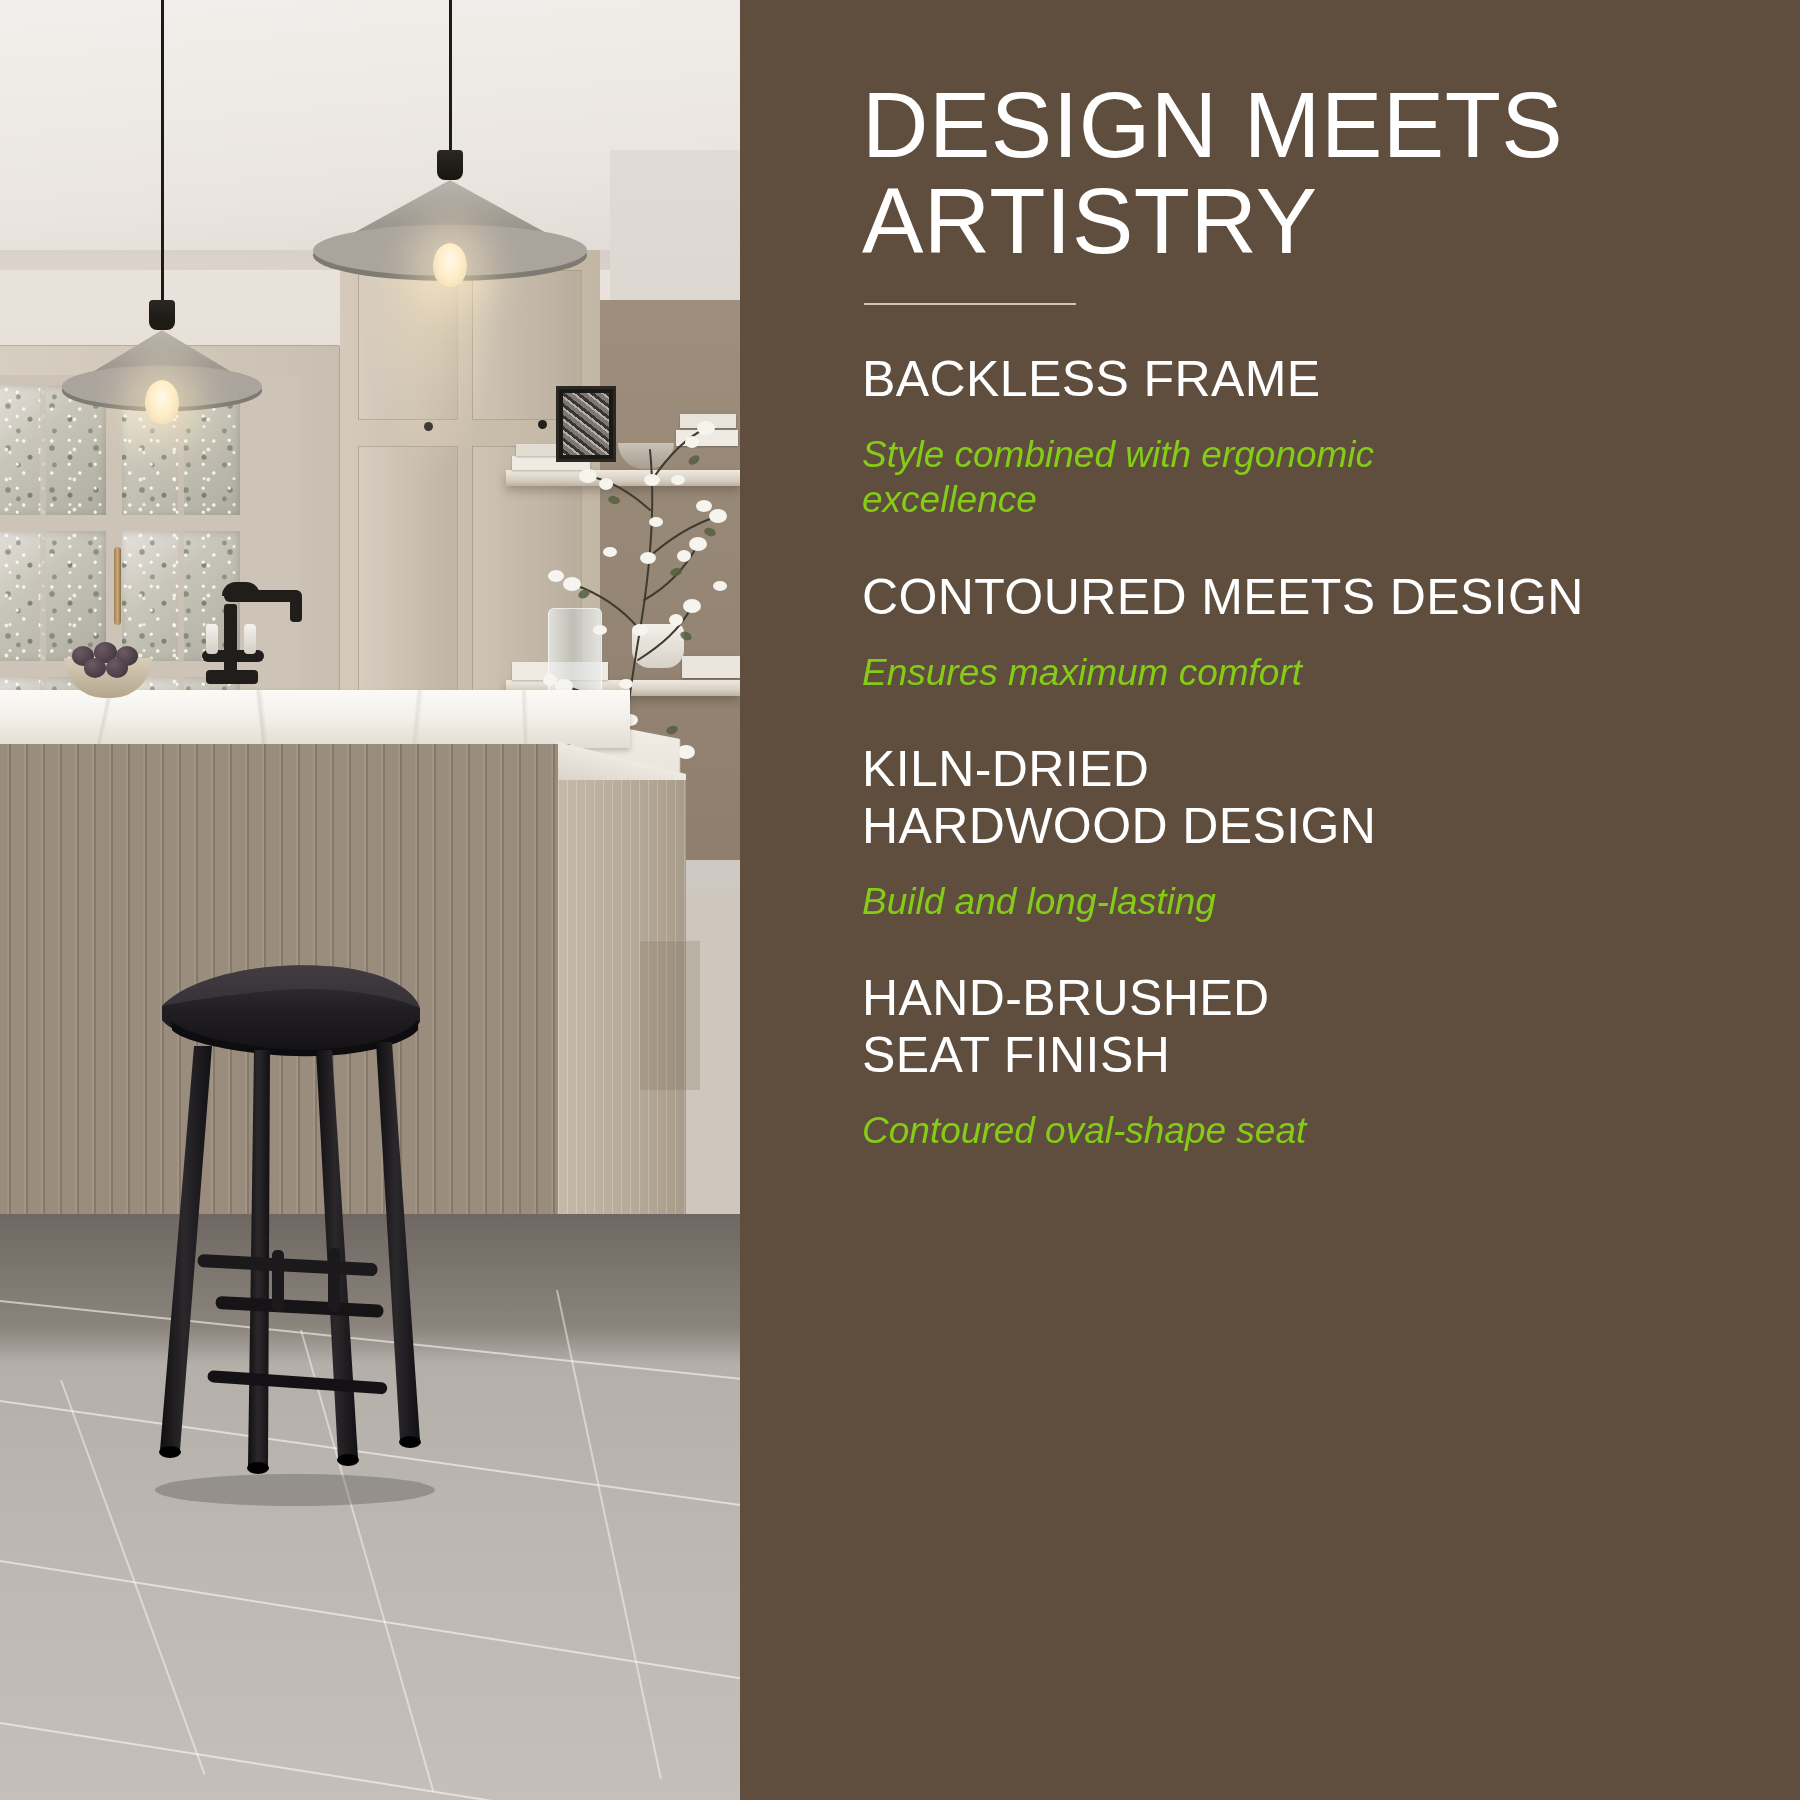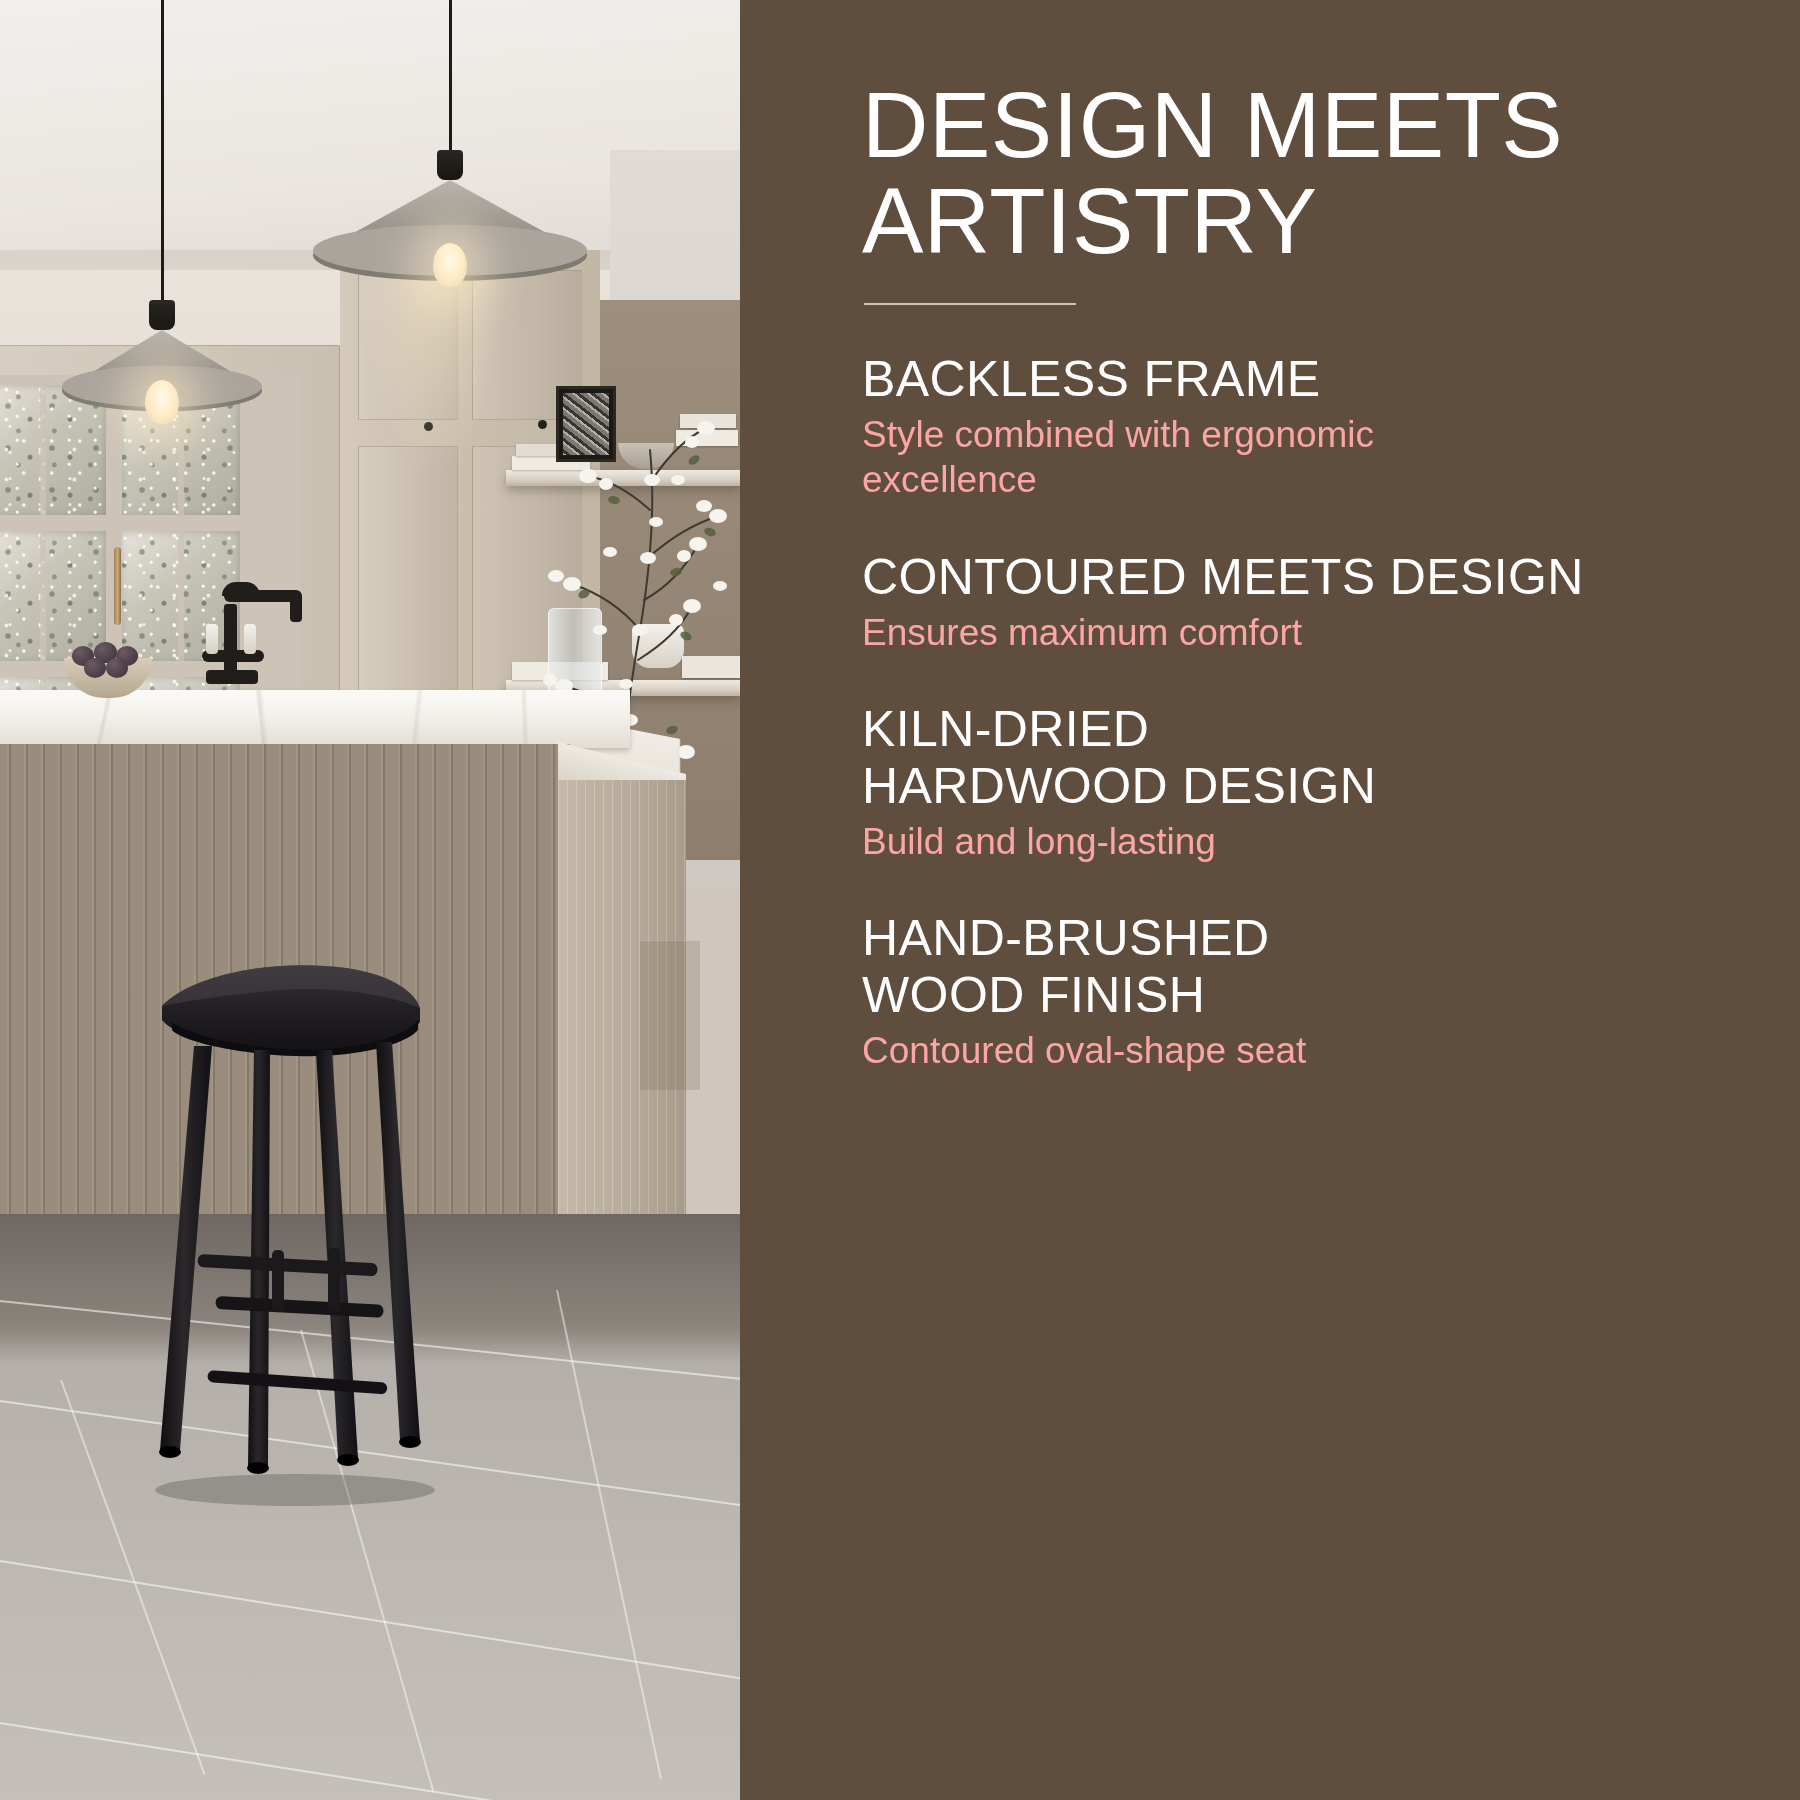--- a/index.html
+++ b/index.html
@@ -170,26 +170,27 @@
   .feature.gap-lg{margin-bottom:116px;}
   .f-title{
     color:#ffffff;
     font-size:50px;
     font-weight:300;
     line-height:1.14;
     letter-spacing:.4px;
     white-space:pre-line;
   }
   .f-sub{
-    color:#fca5a5;
+    color:#84cc16;
     font-size:37px;
     font-weight:300;
     line-height:1.22;
-    margin-top:4px;
+    margin-top:24px;
     max-width:660px;
+    font-style:italic;
   }
 </style>
 </head>
 <body>
 
 <div class="canvas">
 
   <div class="photo">
 
     <div class="ceiling"></div>
@@ -429,21 +430,21 @@
       </div>
 
       <div class="feature">
         <div class="f-title">KILN-DRIED
 HARDWOOD DESIGN</div>
         <div class="f-sub">Build and long-lasting</div>
       </div>
 
       <div class="feature gap-lg">
         <div class="f-title">HAND-BRUSHED
-WOOD FINISH</div>
+SEAT FINISH</div>
         <div class="f-sub">Contoured oval-shape seat</div>
       </div>
 
 
     </div>
   </div>
 
 </div>
 
 </body></html>

